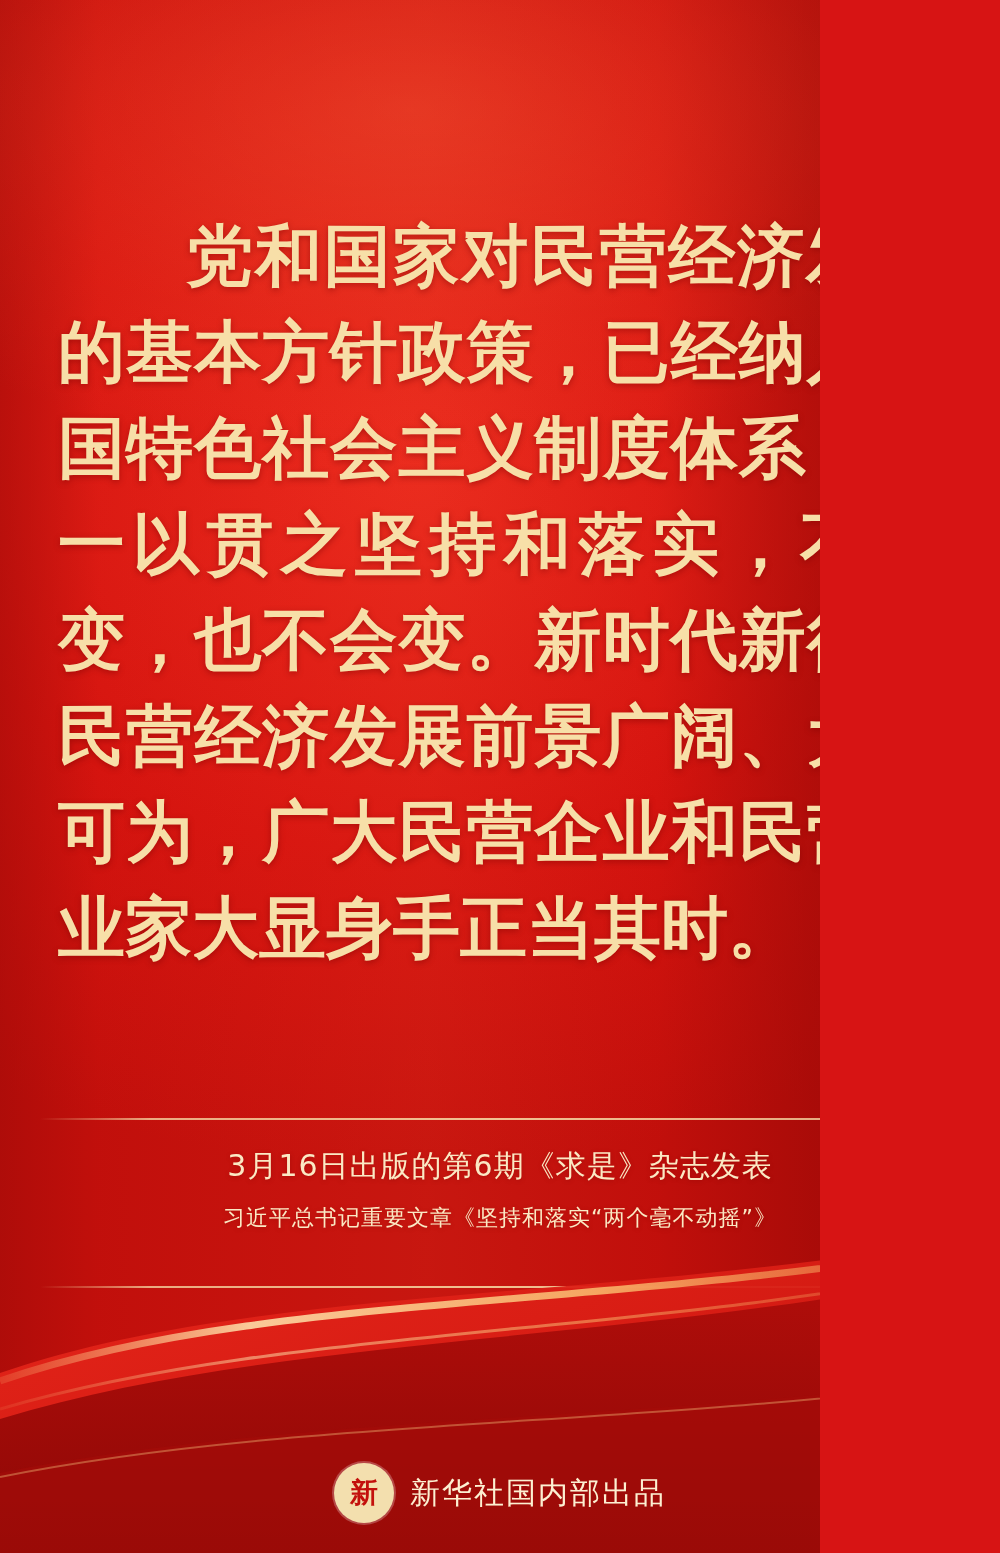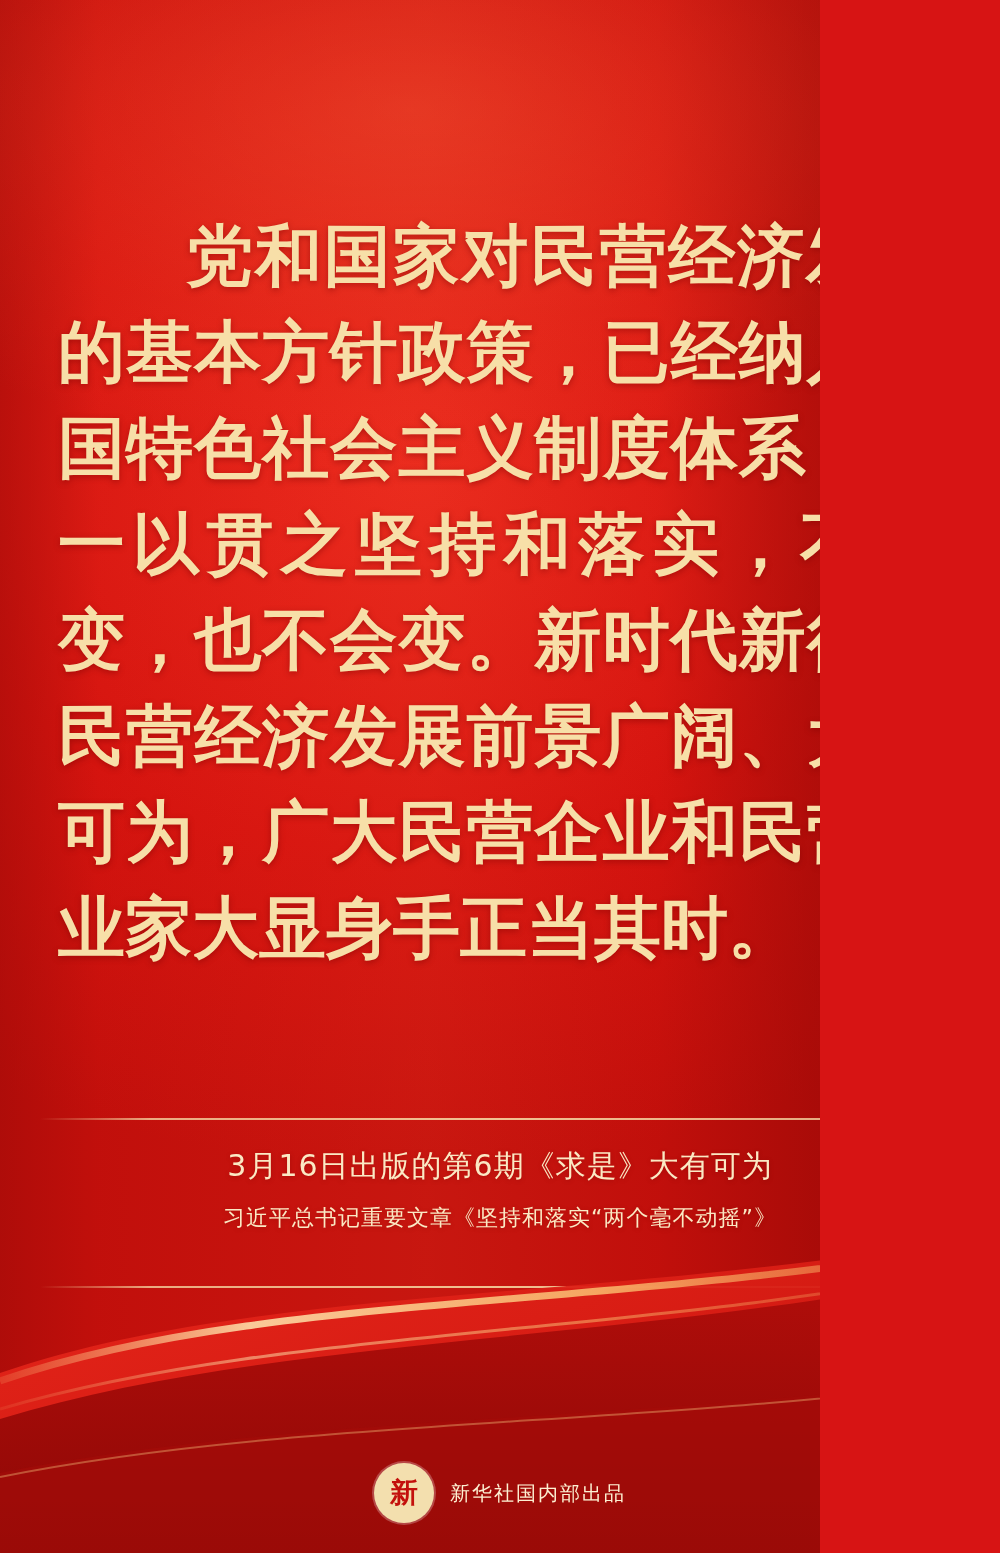--- a/index.html
+++ b/index.html
@@ -129,40 +129,40 @@
   .logo-badge .mark {
     color: #c3100c;
     font-family: "DejaVu Serif", "Liberation Serif", serif;
     font-weight: bold;
     font-size: 28px;
     line-height: 1;
   }
   .footer-text {
     color: #fdf0d2;
     font-family: "DejaVu Sans", "Liberation Sans", sans-serif;
-    font-size: 20px;
+    font-size: 30px;
     letter-spacing: 2px;
   }
 </style>
 </head>
 <body>
 
 <div class="poster">
 
   <div class="sheen"></div>
   <div class="topglow"></div>
 
   <div class="quote-wrap">
     <div class="quote">党和国家对民营经济发展的基本方针政策，已经纳入中国特色社会主义制度体系，将一以贯之坚持和落实，不能变，也不会变。新时代新征程民营经济发展前景广阔、大有可为，广大民营企业和民营企业家大显身手正当其时。</div>
   </div>
 
   <div class="divider top"></div>
 
   <div class="caption">
-    <div class="line1">3月16日出版的第6期《求是》大有可为</div>
+    <div class="line1">3月16日出版的第6期《求是》杂志发表</div>
     <div class="line2">习近平总书记重要文章《坚持和落实“两个毫不动摇”》</div>
   </div>
 
   <div class="divider bottom"></div>
 
   <div class="ribbon">
     <svg width="1000" height="330" viewBox="0 0 1000 330" xmlns="http://www.w3.org/2000/svg">
       <defs>
         <linearGradient id="gold" x1="0" y1="0" x2="1" y2="0">
           <stop offset="0%" stop-color="#ffd98a" stop-opacity="0.15"></stop>

